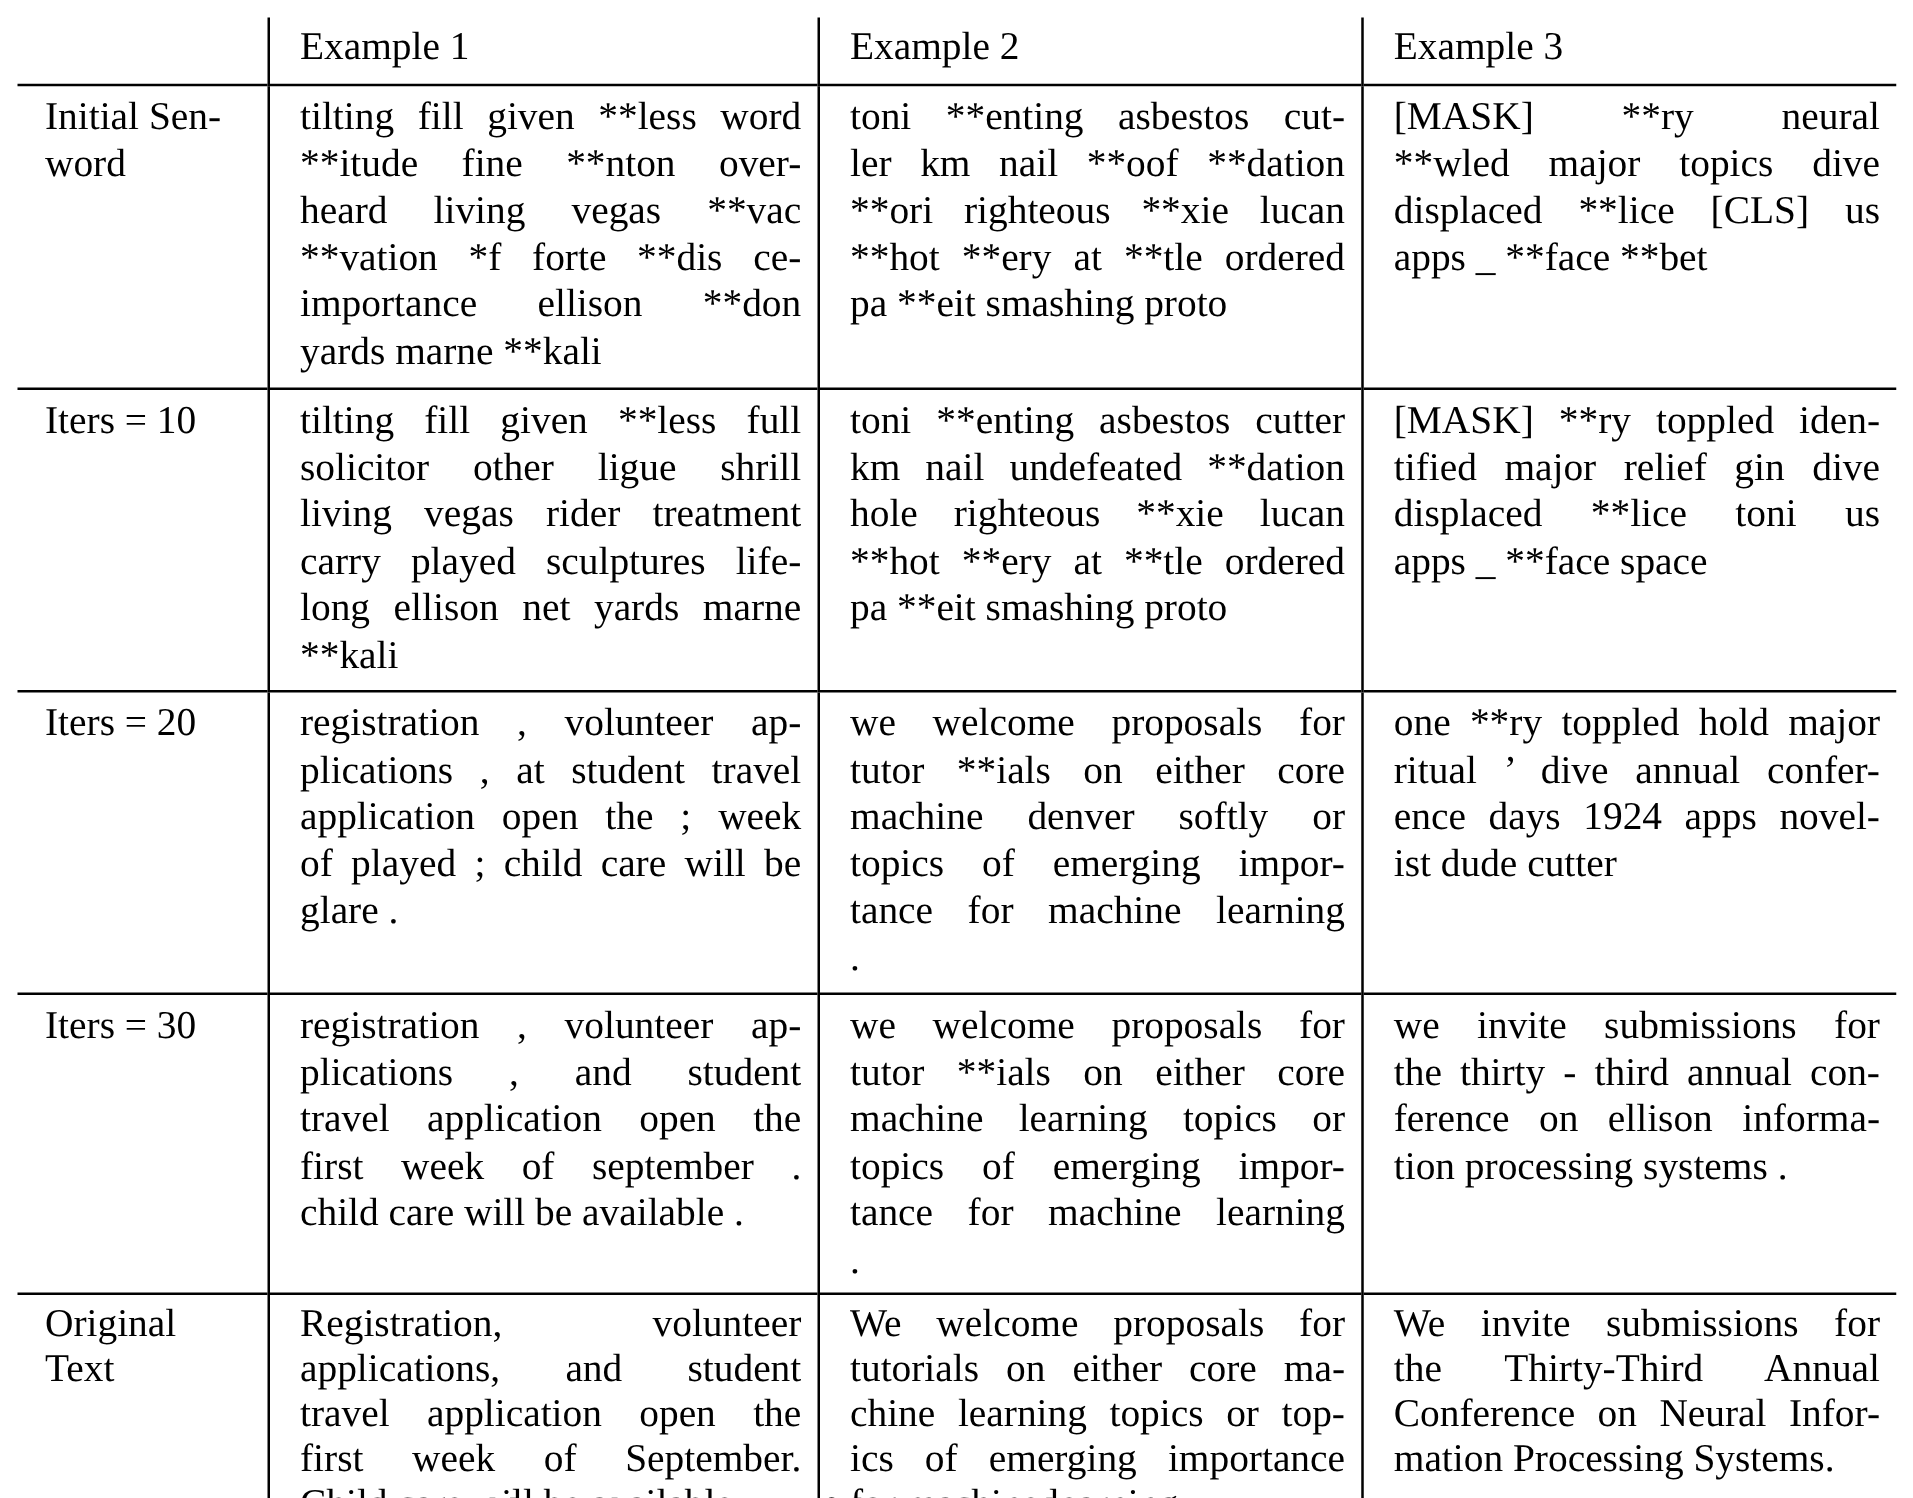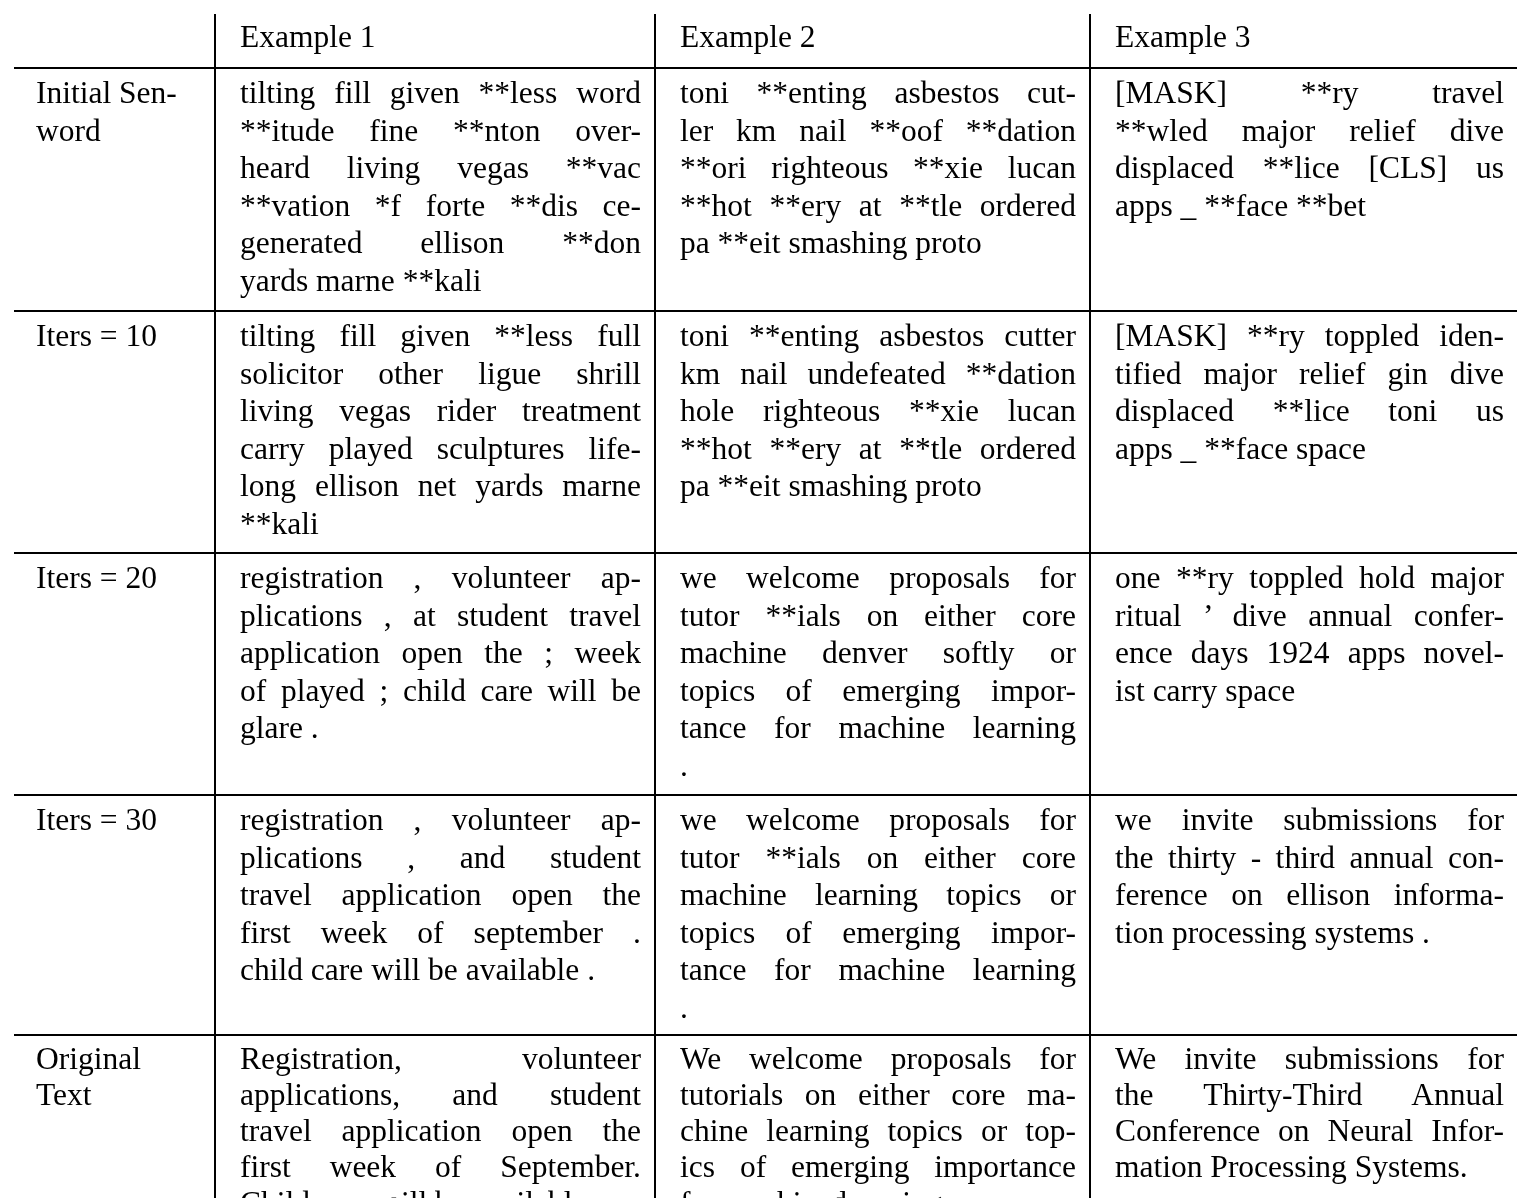--- a/index.html
+++ b/index.html
@@ -71,33 +71,33 @@
   <tr class="r r1">
         <td class="lbl">
           <div class="ll">Initial Sen-</div>
           <div class="ll">word</div>
         </td>
         <td class="vline">
           <div class="jl">tilting fill given **less word</div>
           <div class="jl">**itude fine **nton over-</div>
           <div class="jl">heard living vegas **vac</div>
           <div class="jl">**vation *f forte **dis ce-</div>
-          <div class="jl">generated ellison **don</div>
+          <div class="jl">importance ellison **don</div>
           <div class="ll">yards marne **kali</div>
         </td>
         <td class="vline">
           <div class="jl">toni **enting asbestos cut-</div>
           <div class="jl">ler km nail **oof **dation</div>
           <div class="jl">**ori righteous **xie lucan</div>
           <div class="jl">**hot **ery at **tle ordered</div>
           <div class="ll">pa **eit smashing proto</div>
         </td>
         <td class="vline">
-          <div class="jl">[MASK] **ry travel</div>
-          <div class="jl">**wled major relief dive</div>
+          <div class="jl">[MASK] **ry neural</div>
+          <div class="jl">**wled major topics dive</div>
           <div class="jl">displaced **lice [CLS] us</div>
           <div class="ll">apps _ **face **bet</div>
         </td>
       </tr>
       <tr class="r r2">
         <td class="lbl">
           <div class="ll">Iters = 10</div>
         </td>
         <td class="vline">
           <div class="jl">tilting fill given **less full</div>
@@ -137,21 +137,21 @@
           <div class="jl">tutor **ials on either core</div>
           <div class="jl">machine denver softly or</div>
           <div class="jl">topics of emerging impor-</div>
           <div class="jl">tance for machine learning</div>
           <div class="ll">.</div>
         </td>
         <td class="vline">
           <div class="jl">one **ry toppled hold major</div>
           <div class="jl">ritual ’ dive annual confer-</div>
           <div class="jl">ence days 1924 apps novel-</div>
-          <div class="ll">ist carry space</div>
+          <div class="ll">ist dude cutter</div>
         </td>
       </tr>
       <tr class="r r4">
         <td class="lbl">
           <div class="ll">Iters = 30</div>
         </td>
         <td class="vline">
           <div class="jl">registration , volunteer ap-</div>
           <div class="jl">plications , and student</div>
           <div class="jl">travel application open the</div>

